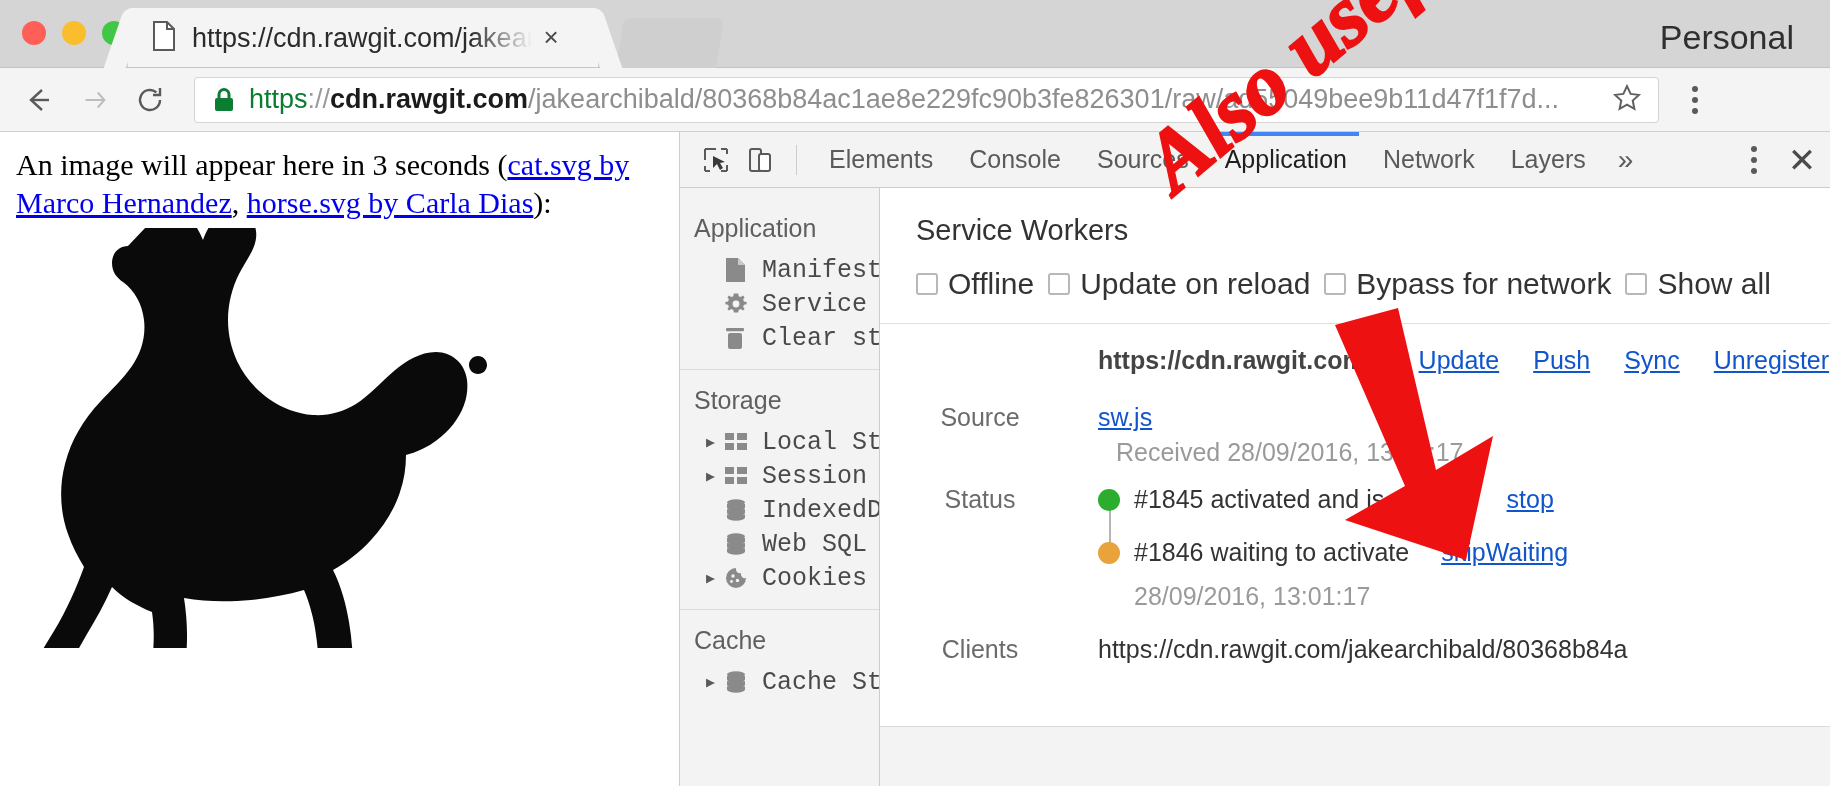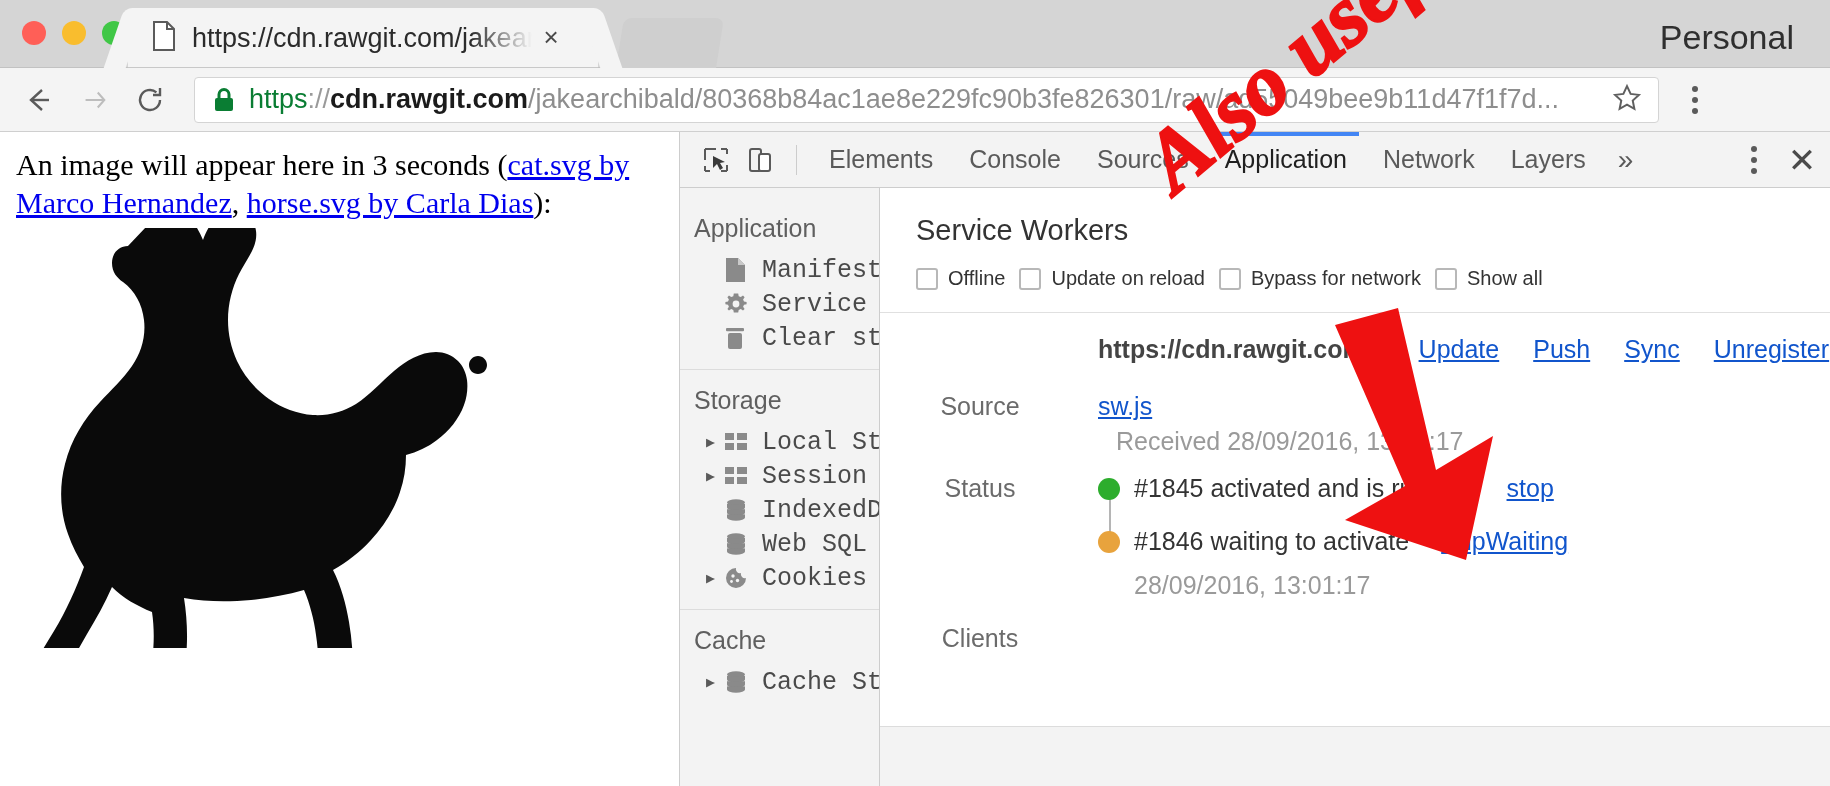--- a/index.html
+++ b/index.html
@@ -161,21 +161,21 @@
   .sb-arrow {
     width: 18px; display: inline-block; color: #5a5a5a; font-size: 15px;
     flex: 0 0 18px;
   }
   .sb-ico { width: 30px; display: flex; align-items: center; flex: 0 0 30px; }
   .sb-label { margin-left: 8px; }
 
   .dt-main { flex: 1; background: #fff; position: relative; overflow: hidden; }
   .sw-title { font-size: 29px; color: #333; padding: 26px 0 0 36px; }
   .sw-checks { display: flex; align-items: center; gap: 14px; padding: 20px 0 0 36px; }
-  .chk { display: flex; align-items: center; gap: 10px; font-size: 20px; color: #333; cursor: pointer; }
+  .chk { display: flex; align-items: center; gap: 10px; font-size: 30px; color: #333; cursor: pointer; }
   .chk .box {
     width: 22px; height: 22px; border: 2px solid #b8b8b8; border-radius: 3px; background: #fff;
   }
   .sw-divider { height: 1px; background: #e0e0e0; margin: 22px 0 0 0; }
 
   .sw-rows { padding-top: 22px; font-size: 25px; }
   .sw-row { display: flex; align-items: flex-start; margin-bottom: 6px; }
   .sw-lbl {
     width: 218px; text-align: center; color: #6b6b6b;
     padding-right: 18px; flex: 0 0 218px;
@@ -572,20 +572,21 @@
               </span>
 
               <span class="status-sub" style="display:block">28/09/2016, 13:01:17</span>
             </span>
           </div>
 
           <div style="height:18px"></div>
 
           <div class="sw-row">
             <span class="sw-lbl">Clients</span>
+            <span class="clients-val">https://cdn.rawgit.com/jakearchibald/80368b84a</span>
           </div>
         </div>
 
         <div class="dt-footer"></div>
       </div>
     </div>
   </div>
 
   <svg class="annot" viewBox="0 0 1830 786">
     <g fill="#ee1111" transform="translate(1175,195) rotate(-40)">

